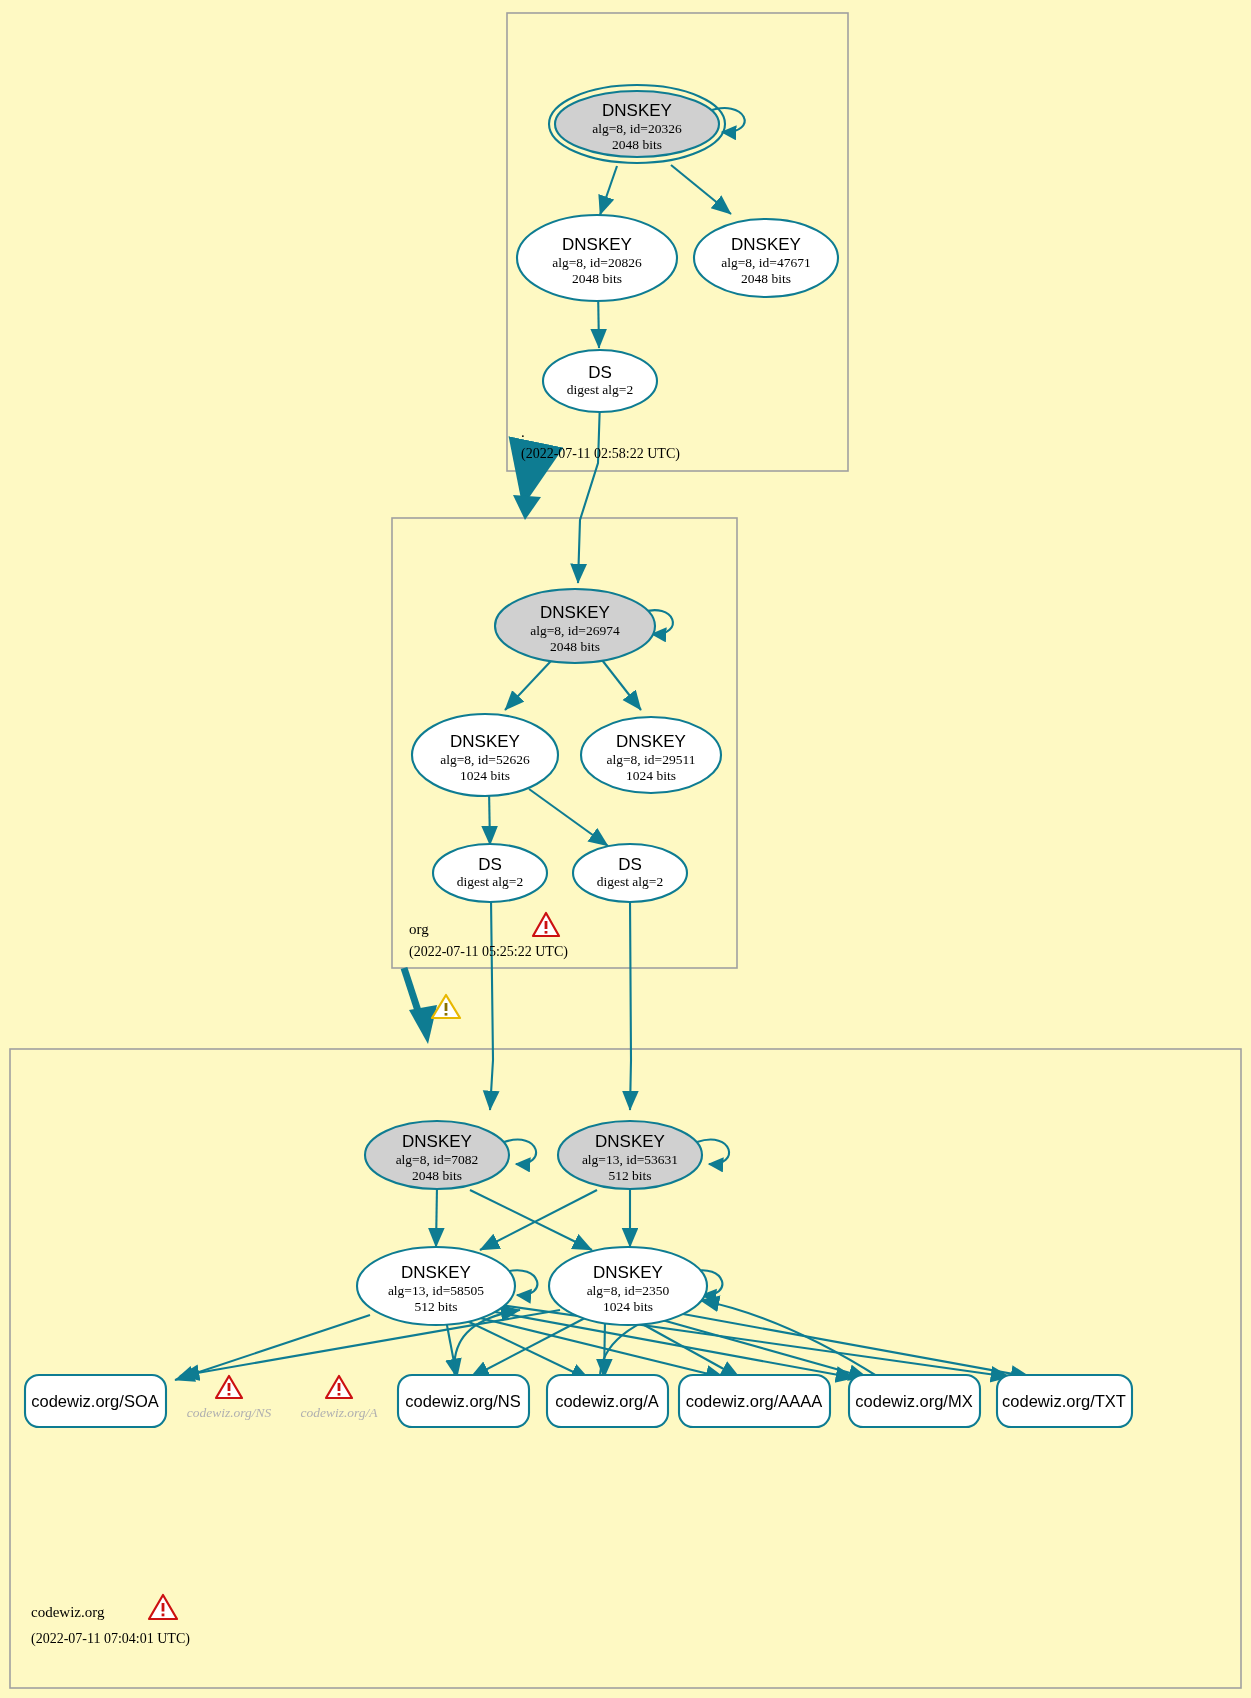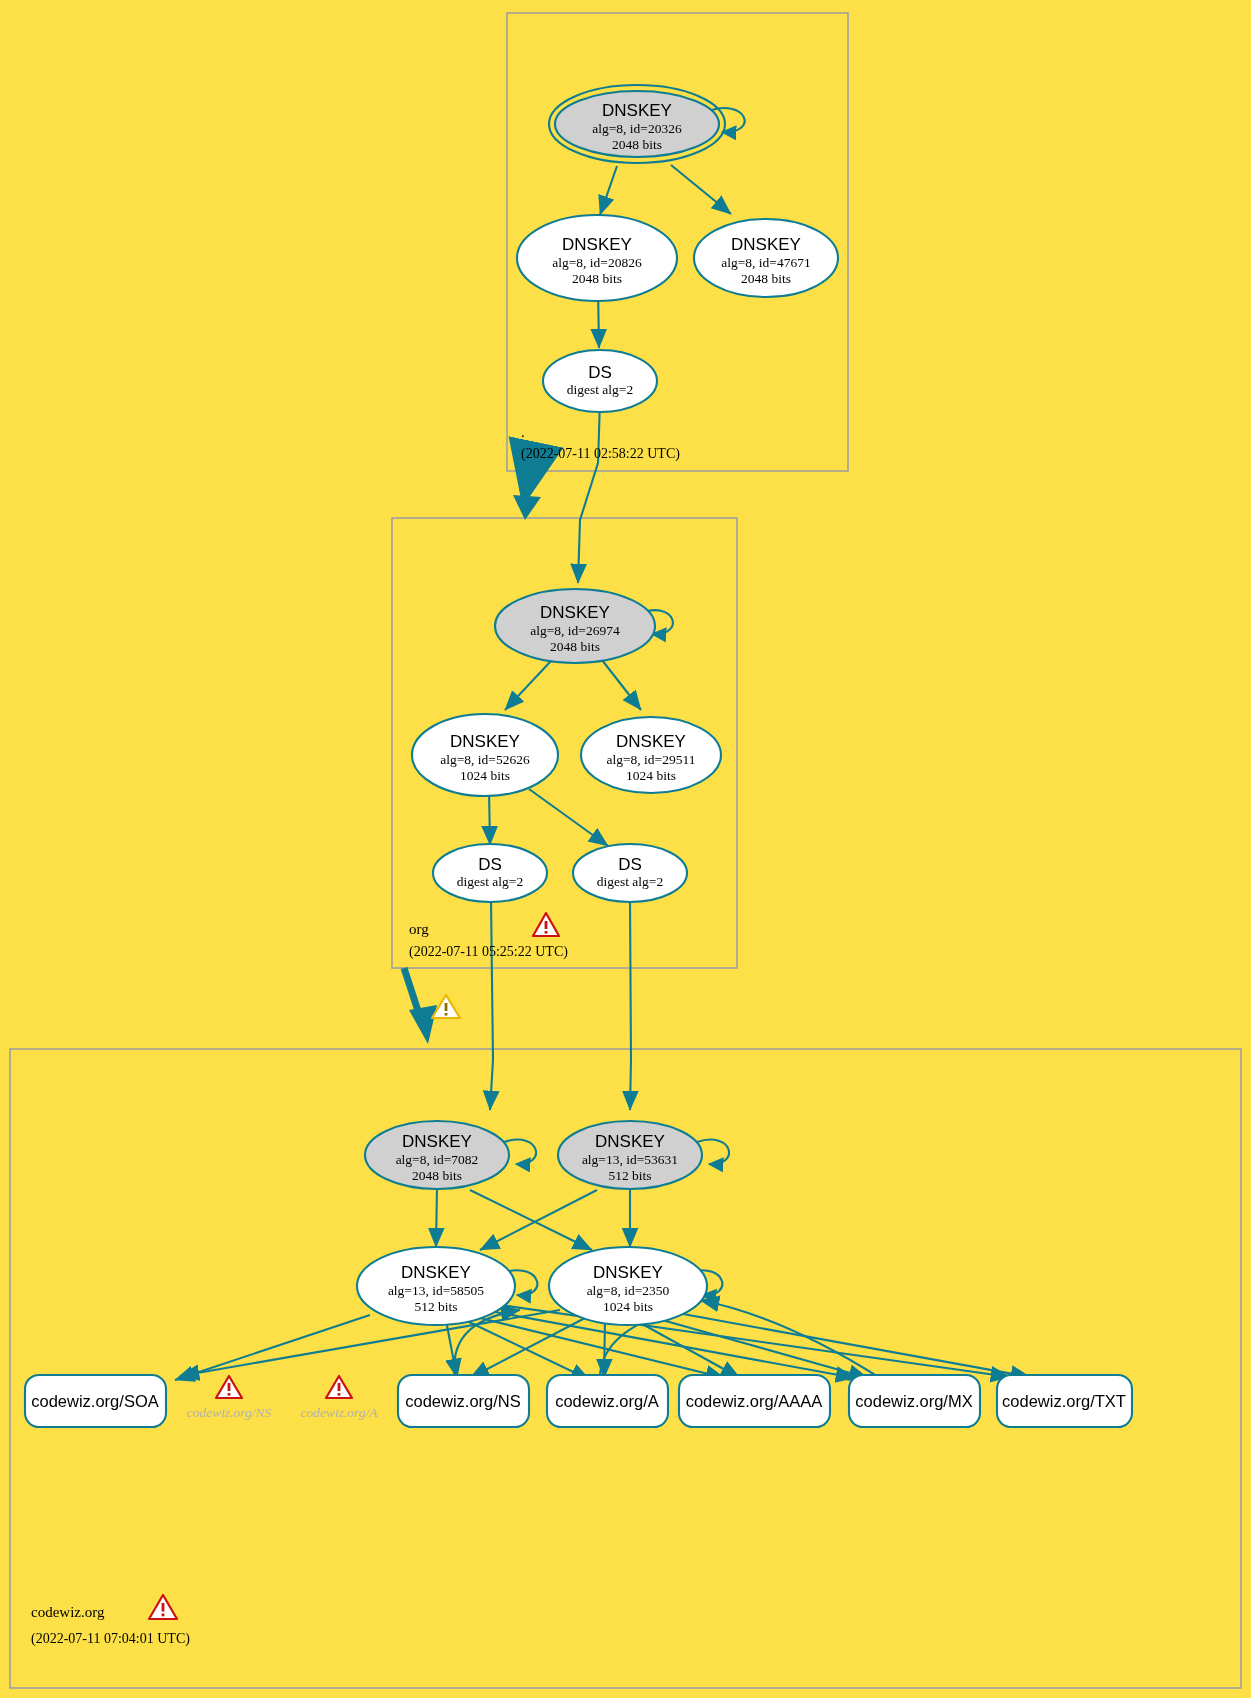--- a/index.html
+++ b/index.html
@@ -1,17 +1,17 @@
 <!DOCTYPE html>
 <html><head>
 <meta charset="utf-8">
 <style>
   html,body{margin:0;padding:0;background:#ffffff;}
   body{font-family:"Liberation Sans",sans-serif;}
-  #stage{position:relative;width:1251px;height:1698px;overflow:hidden;background:#fde047;}
+  #stage{position:relative;width:1251px;height:1698px;overflow:hidden;background:#fef9c3;}
   svg{position:absolute;top:0;left:0;width:1251px;height:1698px;}
   .zone-box{fill:none;stroke:#a0a0a0;stroke-width:1.6;}
   .node-ell{fill:#ffffff;stroke:#0e7c92;stroke-width:2.1;}
   .node-ell.secure{fill:#d0d0d0;}
   .node-ell.ksk-outer{fill:none;stroke:#0e7c92;stroke-width:2.1;}
   .rr-box{fill:#ffffff;stroke:#0e7c92;stroke-width:2.1;}
   .edge{fill:none;stroke:#0e7c92;stroke-width:2.1;}
   .edge-thick{fill:none;stroke:#0e7c92;stroke-width:7;}
   .t{font-family:"Liberation Sans",sans-serif;fill:#000;text-anchor:middle;}
   .t-title{font-size:17px;}

